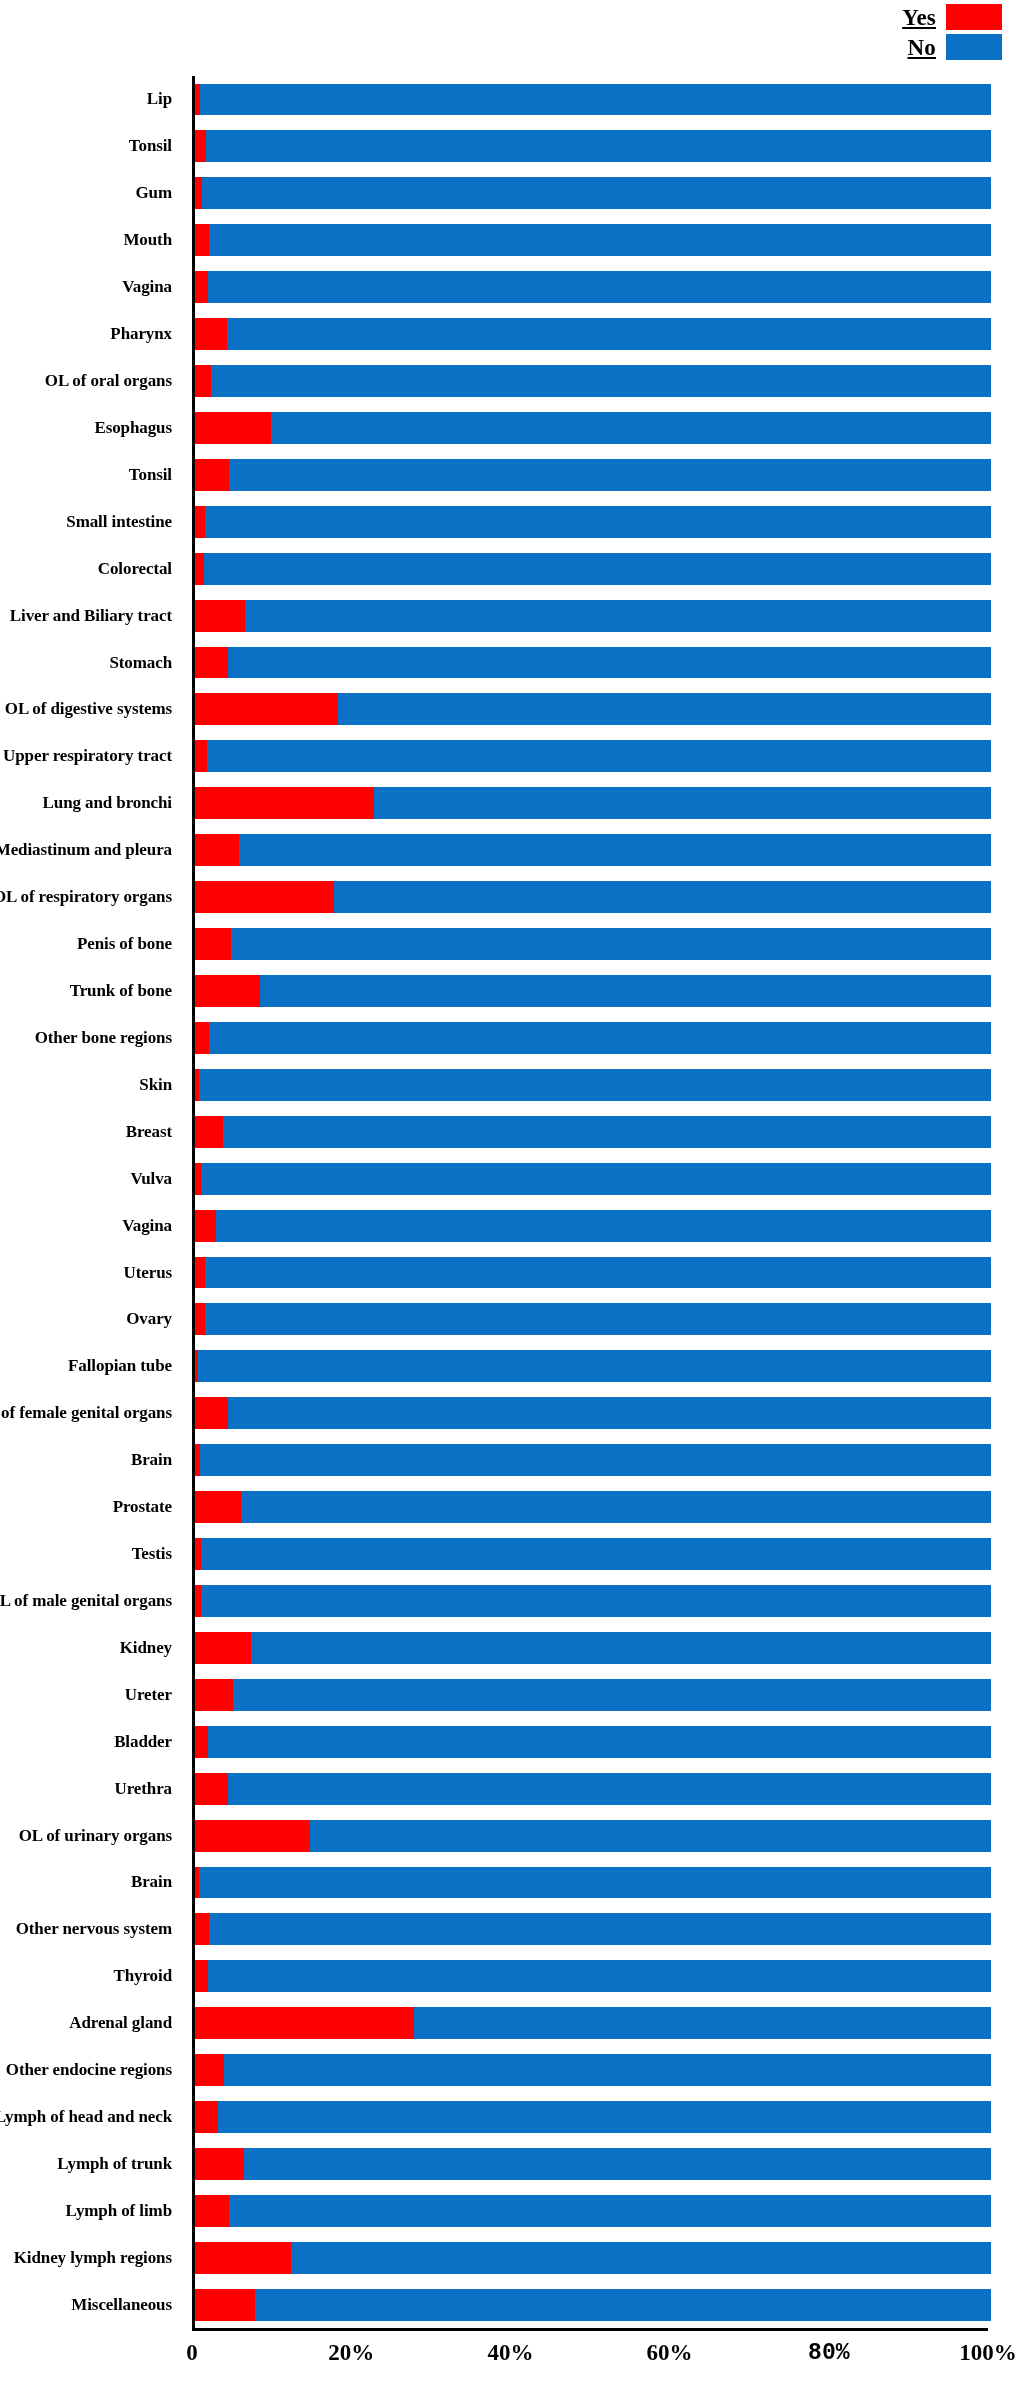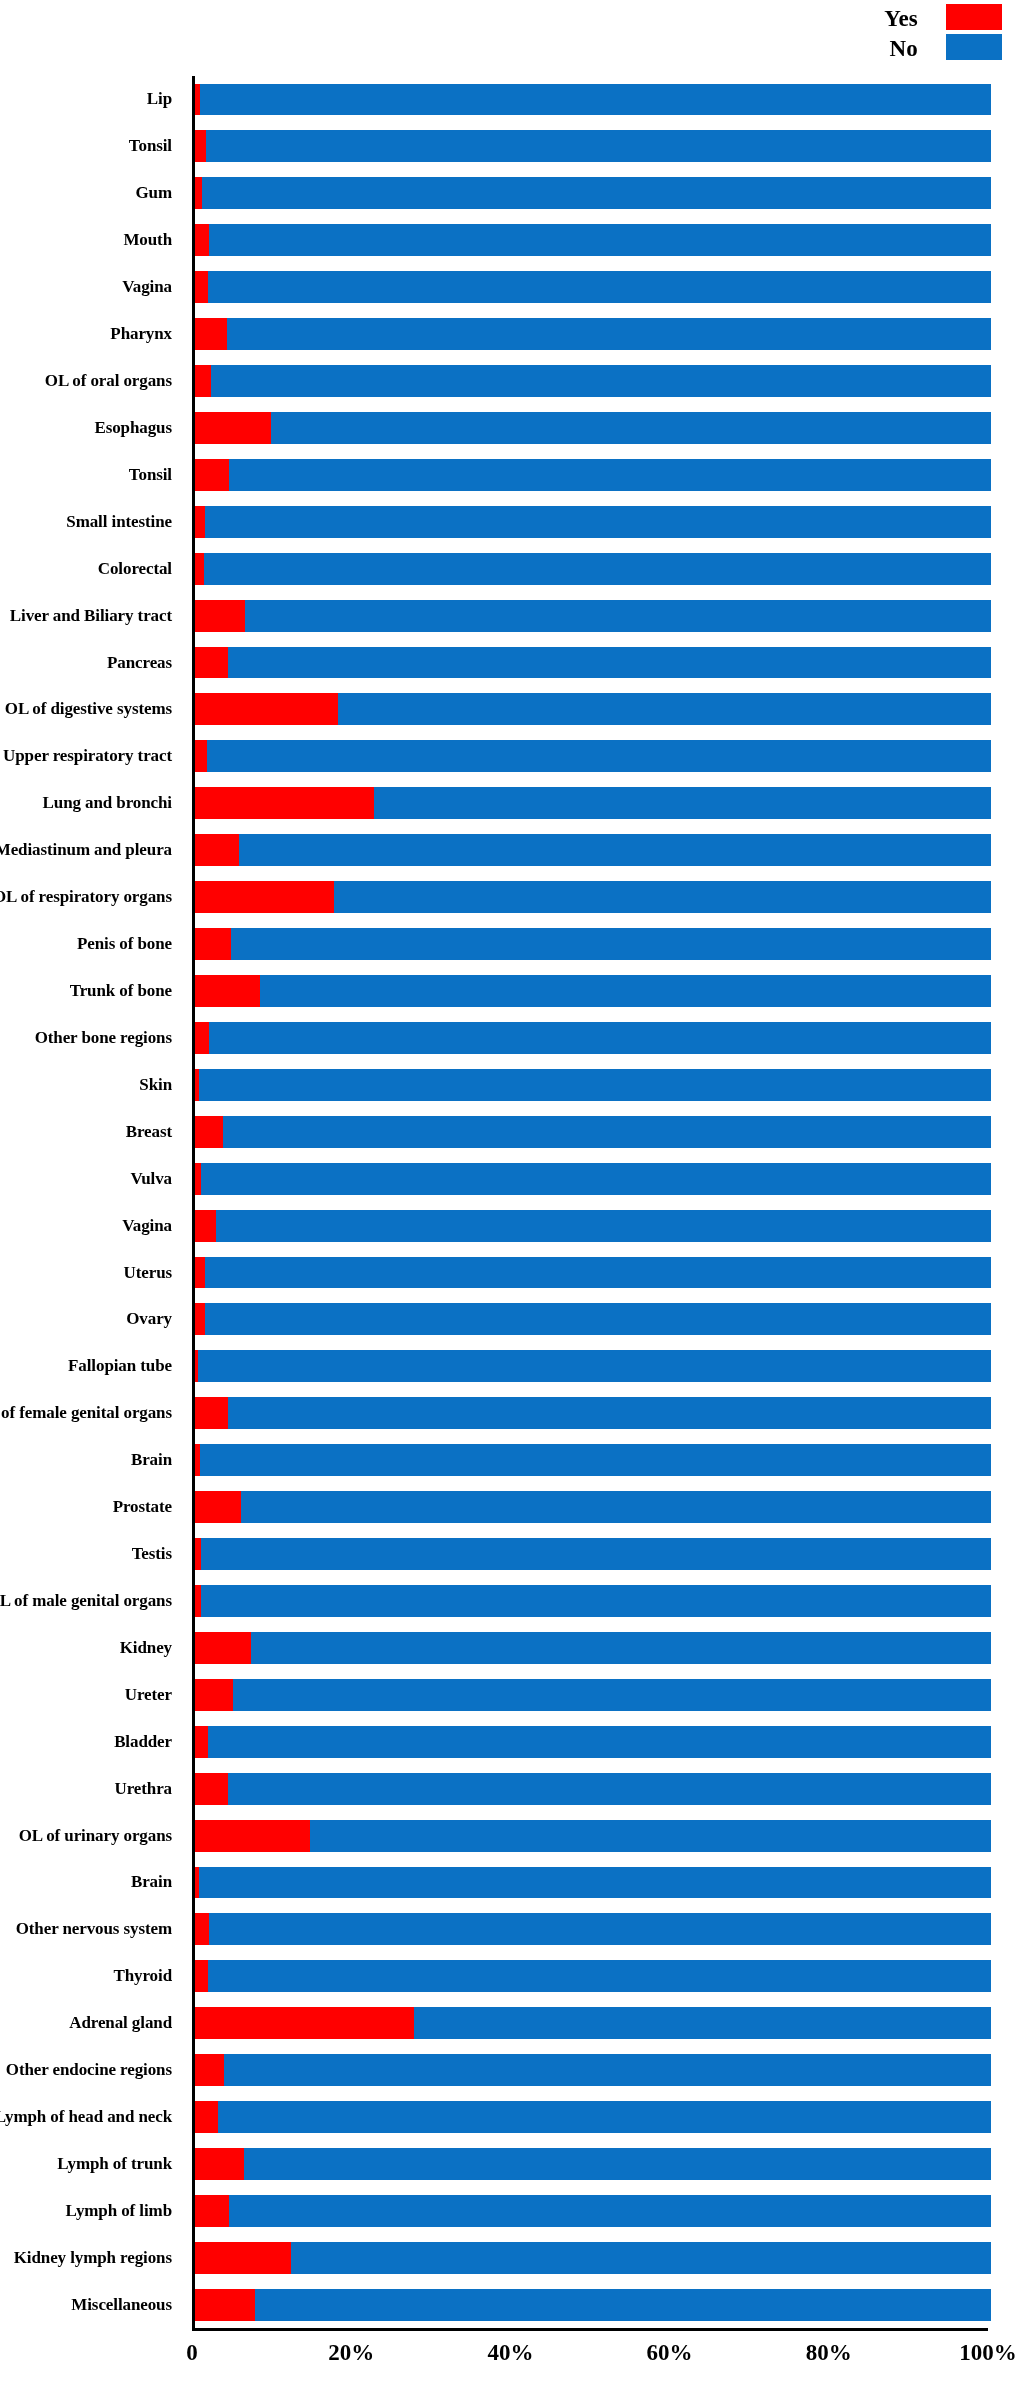--- a/index.html
+++ b/index.html
@@ -28,24 +28,25 @@
     right: 18px;
     top: 4px;
     width: 200px;
     display: flex;
     flex-direction: column;
     gap: 4px;
     align-items: flex-end;
   }
   .legend-row {
     display: flex;
-    align-items: flex-end;
+    align-items: center;
     justify-content: flex-end;
-    gap: 28px;
+    gap: 10px;
     height: 26px;
+    text-decoration: underline;
   }
   .legend-label {
     font-size: 23px;
     font-weight: bold;
     color: #000000;
     line-height: 1;
     letter-spacing: 0.2px;
   }
   .legend-swatch {
     width: 56px;
@@ -159,21 +160,21 @@
       <div class="y-label">Gum</div>
       <div class="y-label">Mouth</div>
       <div class="y-label">Vagina</div>
       <div class="y-label">Pharynx</div>
       <div class="y-label">OL of oral organs</div>
       <div class="y-label">Esophagus</div>
       <div class="y-label">Tonsil</div>
       <div class="y-label">Small intestine</div>
       <div class="y-label">Colorectal</div>
       <div class="y-label">Liver and Biliary tract</div>
-      <div class="y-label">Pancreas</div>
+      <div class="y-label">Stomach</div>
       <div class="y-label">OL of digestive systems</div>
       <div class="y-label">Upper respiratory tract</div>
       <div class="y-label">Lung and bronchi</div>
       <div class="y-label">Mediastinum and pleura</div>
       <div class="y-label">OL of respiratory organs</div>
       <div class="y-label">Penis of bone</div>
       <div class="y-label">Trunk of bone</div>
       <div class="y-label">Other bone regions</div>
       <div class="y-label">Skin</div>
       <div class="y-label">Breast</div>
@@ -495,17 +496,17 @@
           </div>
         </div>
       </div>
   </div>
 
   <div id="x-labels">
       <span class="x-label" style="left: 0%;">0</span>
       <span class="x-label" style="left: 20%;">20%</span>
       <span class="x-label" style="left: 40%;">40%</span>
       <span class="x-label" style="left: 60%;">60%</span>
-      <span class="x-label" style="left: 80%;">80%</span>
+      <span class="x-label" style="left: 80%; font-family: Liberation Mono, monospace;">80%</span>
       <span class="x-label" style="left: 100%;">100%</span>
     </div>
 
 </div>
 
 </body></html>

